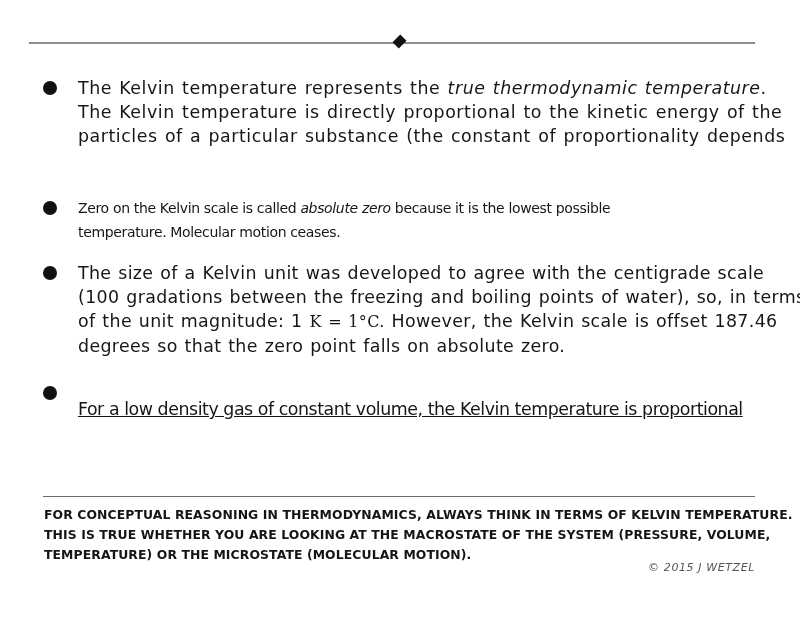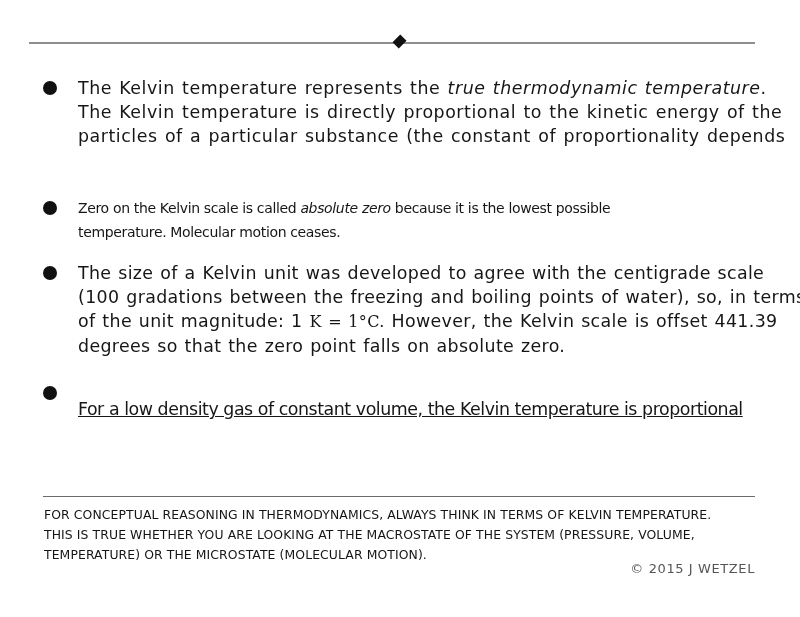--- a/index.html
+++ b/index.html
@@ -85,26 +85,27 @@
     .footnote {
       position: absolute;
       left: 44px;
       top: 505px;
       width: 712px;
       font-size: 12.4px;
       line-height: 20px;
       color: #151515;
       letter-spacing: 0.1px;
     }
-    .footnote .fl { display: block; white-space: nowrap; }
+    .footnote .fl { display: block; white-space: nowrap; font-weight: bold; }
     .copyright {
       position: absolute;
       right: 45px;
       top: 561px;
-      font-size: 13px;
+      font-size: 11px;
+      font-style: italic;
       color: #555555;
       letter-spacing: 0.6px;
       text-align: center;
     }
   </style>
 </head>
 <body>
 
 <div class="top-rule"></div>
 <div class="diamond"></div>
@@ -126,21 +127,21 @@
       <span class="line"><span>Zero on the Kelvin scale is called </span><em>absolute zero</em><span> because it is the lowest possible</span></span>
       <span class="line">temperature.  Molecular motion ceases.</span>
     </div>
   </div>
 
   <div class="bullet b3">
     <div class="dot"></div>
     <div class="btext">
       <span class="line">The size of a Kelvin unit was developed to agree with the centigrade scale</span>
       <span class="line">(100 gradations between the freezing and boiling points of water), so, in terms</span>
-      <span class="line"><span>of the unit magnitude: 1 </span><span class="serif">K = 1°C.</span><span>  However, the Kelvin scale is offset 441.39</span></span>
+      <span class="line"><span>of the unit magnitude: 1 </span><span class="serif">K = 1°C.</span><span>  However, the Kelvin scale is offset 187.46</span></span>
       <span class="line">degrees so that the zero point falls on absolute zero.</span>
     </div>
   </div>
 
   <div class="bullet b4">
     <div class="dot"></div>
     <div class="btext">
       <span class="line">For a low density gas of constant volume, the Kelvin temperature is proportional</span>
     </div>
   </div>

